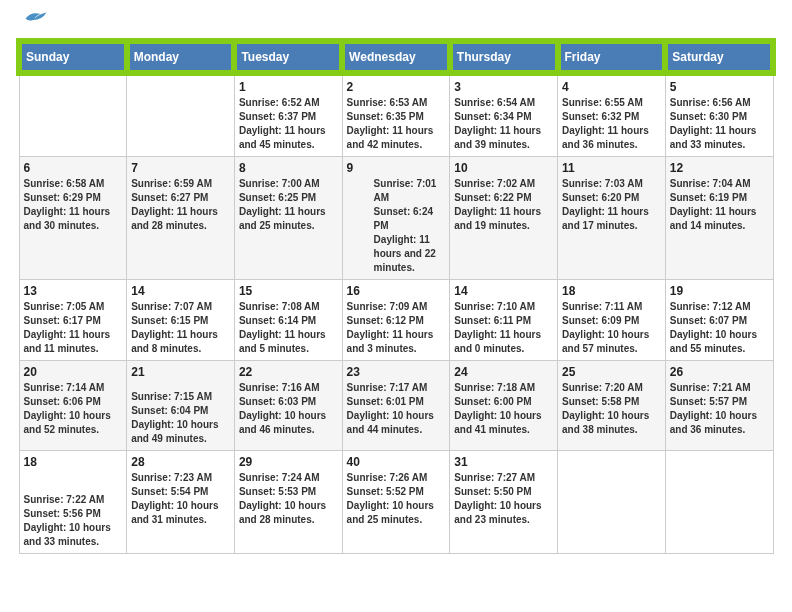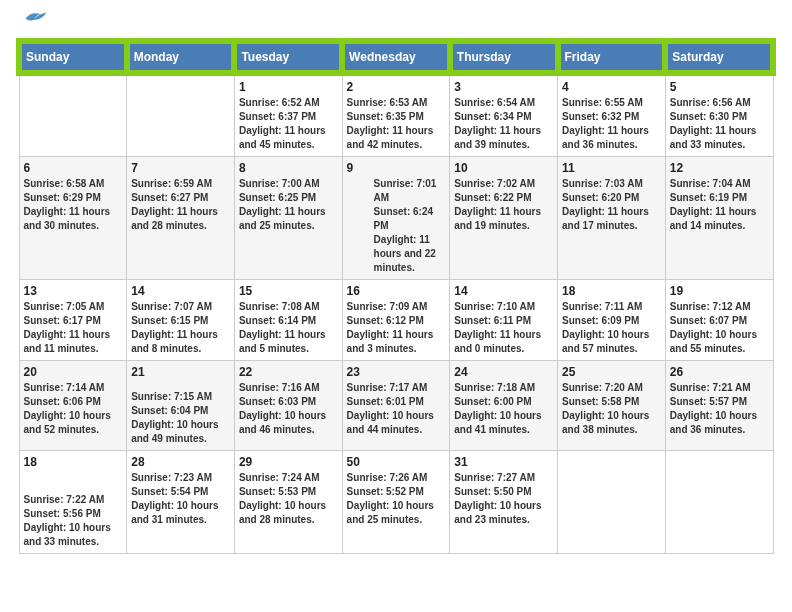--- a/index.html
+++ b/index.html
@@ -301,21 +301,21 @@
 Sunset: 5:54 PM
 Daylight: 10 hours and 31 minutes.</div>
         </td>
         <td>
           <div class="day-num">29</div>
           <div class="day-info" style="white-space: pre-line;">Sunrise: 7:24 AM
 Sunset: 5:53 PM
 Daylight: 10 hours and 28 minutes.</div>
         </td>
         <td>
-          <div class="day-num">50</div>
+          <div class="day-num">40</div>
           <div class="day-info" style="white-space: pre-line;">Sunrise: 7:26 AM
 Sunset: 5:52 PM
 Daylight: 10 hours and 25 minutes.</div>
         </td>
         <td>
           <div class="day-num">31</div>
           <div class="day-info" style="white-space: pre-line;">Sunrise: 7:27 AM
 Sunset: 5:50 PM
 Daylight: 10 hours and 23 minutes.</div>
         </td>

